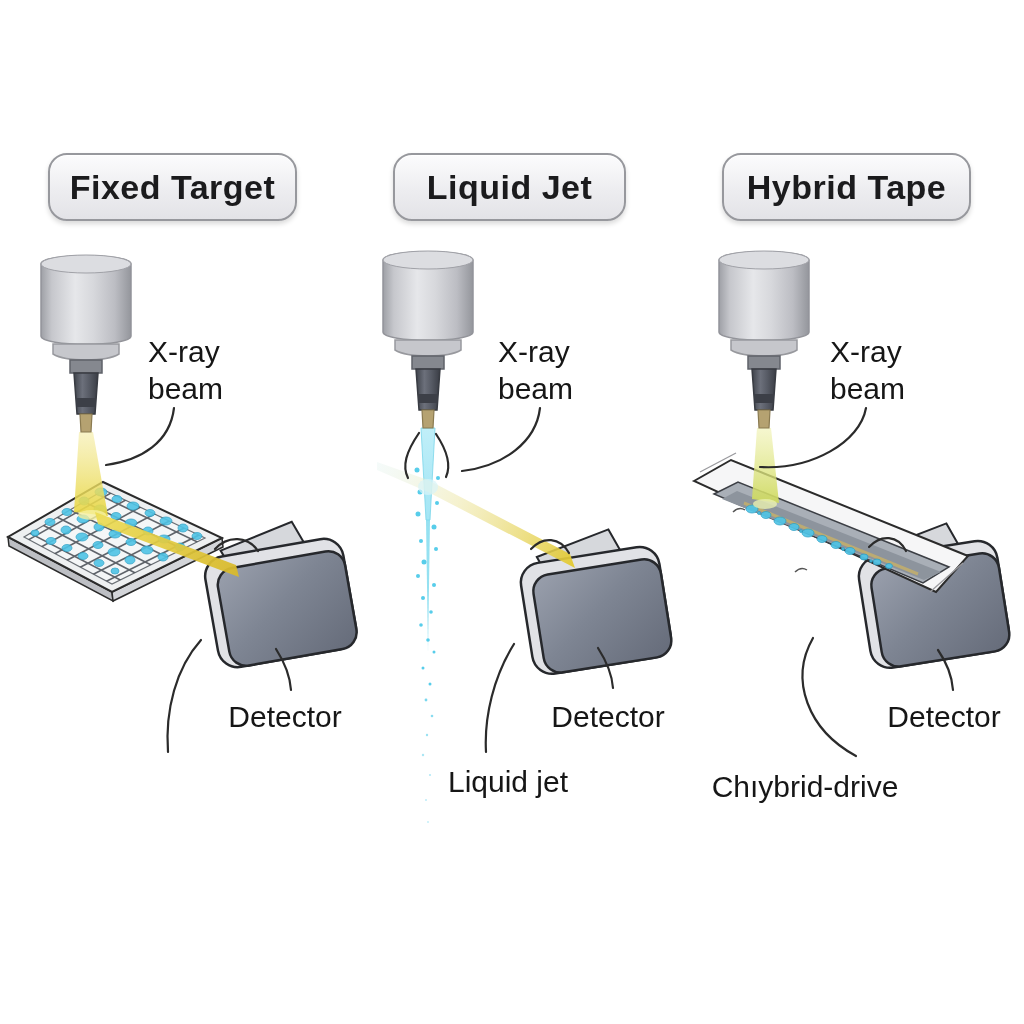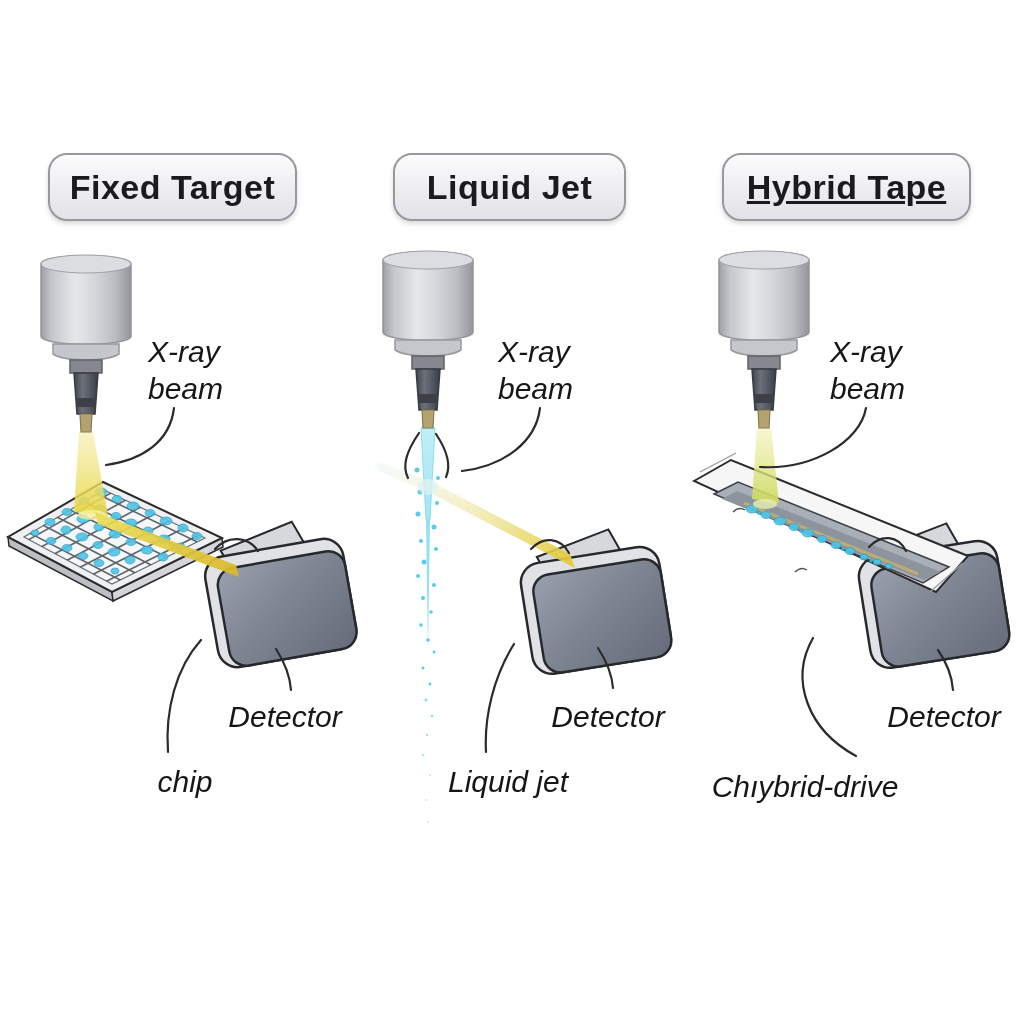--- a/index.html
+++ b/index.html
@@ -8,21 +8,21 @@
   }
   html,body{margin:0;padding:0;background:var(--background);}
   .stage{position:relative;width:1024px;height:1024px;background:var(--background);
          font-family:"Liberation Sans",sans-serif;overflow:hidden;}
   .stage svg{position:absolute;left:0;top:0;}
   .pill{position:absolute;height:64px;border:2px solid var(--pill-border);border-radius:19px;
         background:linear-gradient(180deg,#fcfcfd 0%,#ededf0 55%,#e3e3e7 100%);
         box-shadow:0 3px 5px rgba(0,0,0,.15), inset 0 1px 0 #ffffff;
         display:flex;align-items:center;justify-content:center;
         font-size:34px;font-weight:700;color:#1b1b1d;letter-spacing:.5px;}
-  .lbl{position:absolute;color:var(--text);font-size:30px;line-height:37px;white-space:nowrap;font-style:italic;}
+  .lbl{position:absolute;color:var(--text);font-size:30px;line-height:37px;white-space:nowrap;}
   .lbl.center{transform:translateX(-50%);text-align:right;}
 </style>
 </head>
 <body>
 
 <div class="stage">
 
 <svg width="1024" height="1024" viewBox="0 0 1024 1024">
   <defs>
     <linearGradient id="cylG" x1="0" y1="0" x2="1" y2="0">
@@ -254,21 +254,21 @@
     </g>
   </g>
 </svg>
 
   <div class="pill" style="left:48px;top:153px;width:245px;">
     <span>Fixed Target</span>
   </div>
   <div class="pill" style="left:393px;top:153px;width:229px;">
     <span>Liquid Jet</span>
   </div>
-  <div class="pill" style="left:722px;top:153px;width:245px;text-decoration:underline;">
+  <div class="pill" style="left:722px;top:153px;width:245px;">
     <span>Hybrid Tape</span>
   </div>
 
   <div class="lbl" style="left:148px;top:333px;">
     <div>X-ray</div>
     <div>beam</div>
   </div>
   <div class="lbl" style="left:498px;top:333px;">
     <div>X-ray</div>
     <div>beam</div>
@@ -276,21 +276,20 @@
   <div class="lbl" style="left:830px;top:333px;">
     <div>X-ray</div>
     <div>beam</div>
   </div>
 
   <div class="lbl center" style="left:285px;top:698px;">Detector</div>
   <div class="lbl center" style="left:608px;top:698px;">Detector</div>
   <div class="lbl center" style="left:944px;top:698px;">Detector</div>
 
   <div class="lbl center" style="left:185px;top:763px;">
-    <div>chip</div>
   </div>
   <div class="lbl center" style="left:508px;top:763px;">
     <div>Liquid jet</div>
   </div>
   <div class="lbl center" style="left:805px;top:768px;">
     <div>Chıybrid-drive</div>
     <div></div>
   </div>
 
 </div>

